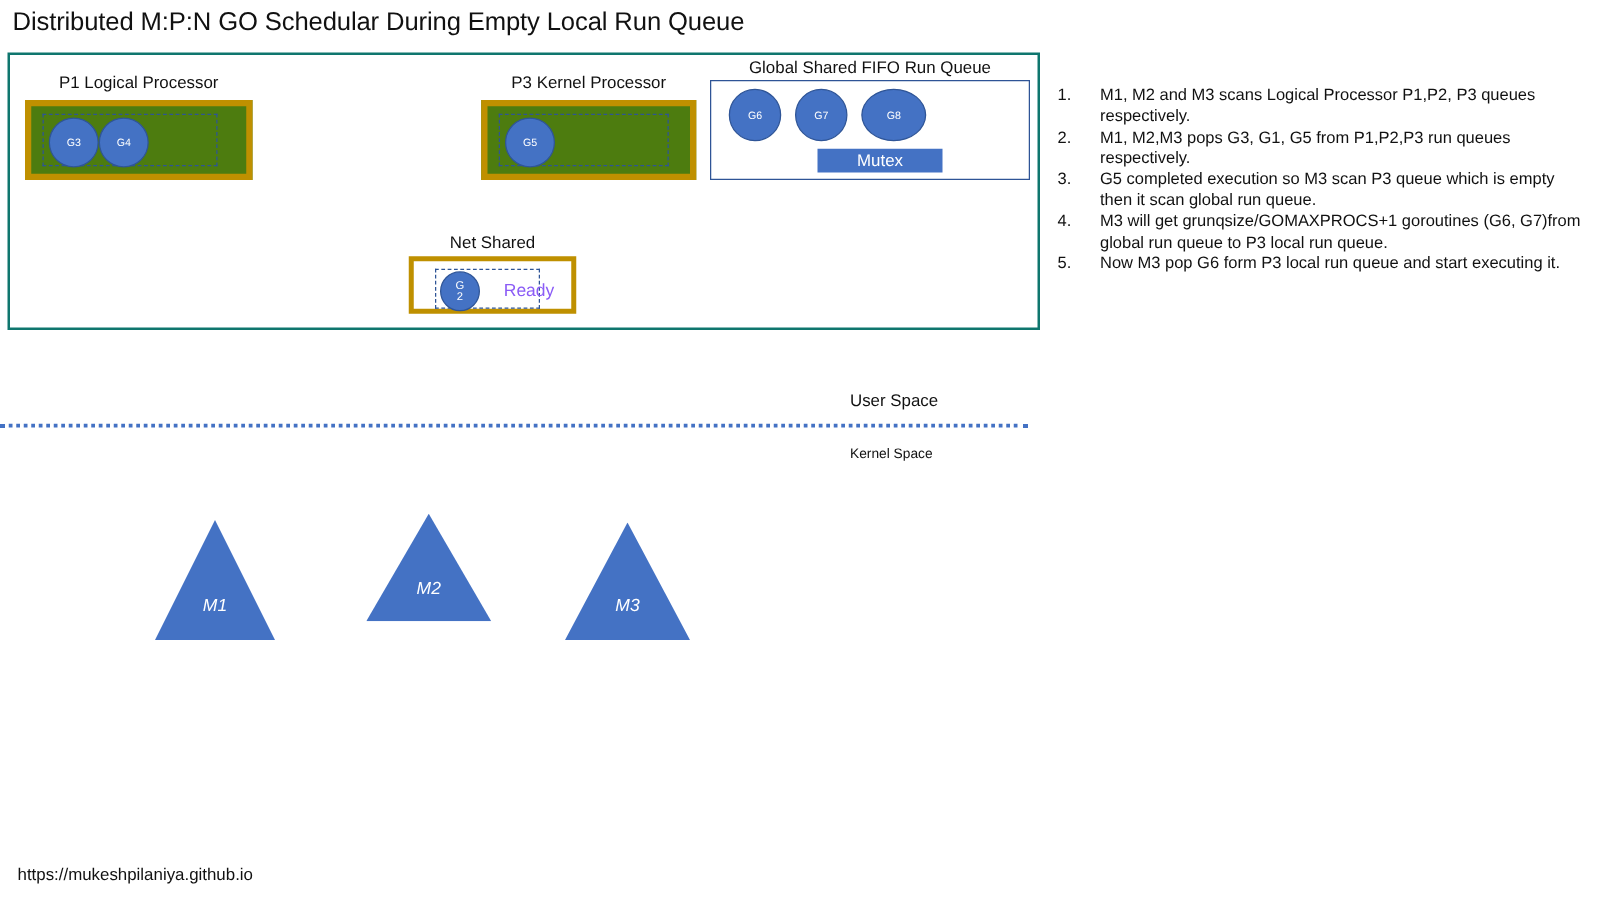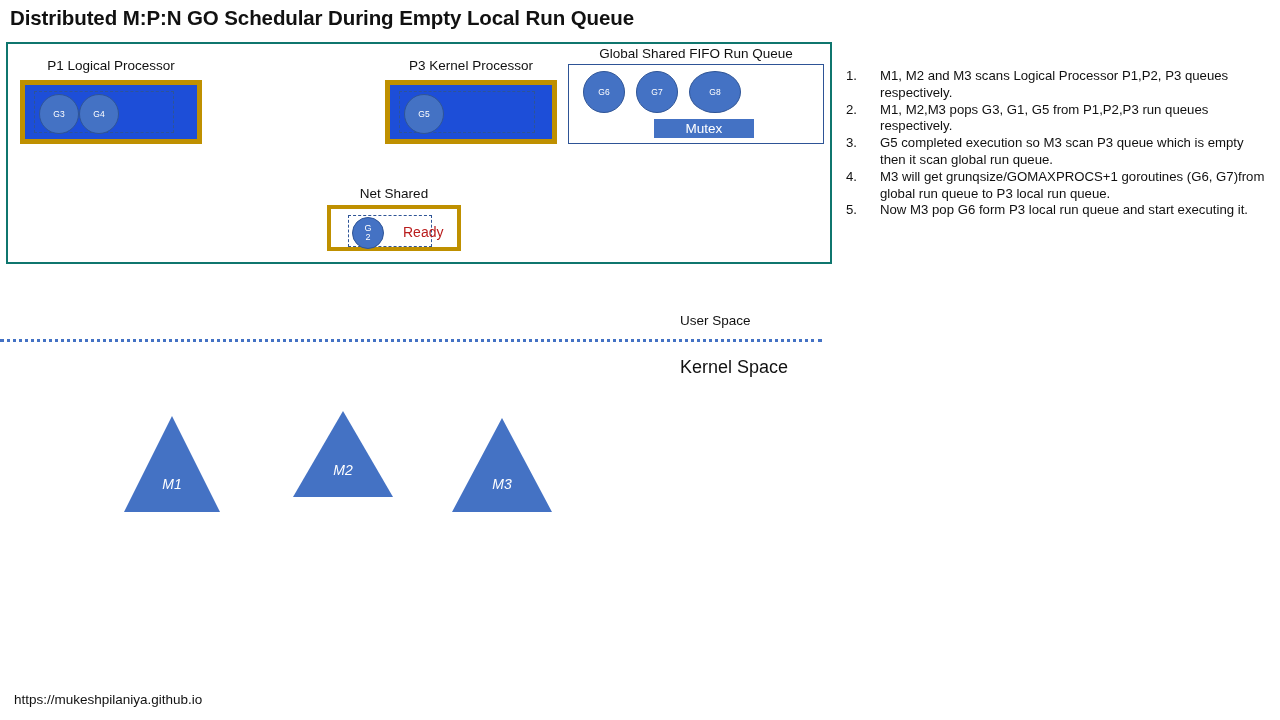--- a/index.html
+++ b/index.html
@@ -15,21 +15,21 @@
     font-family: "Liberation Sans", sans-serif;
     color: #000000;
   }
 
   
   #slide-title {
     position: absolute;
     left: 10px;
     top: 6px;
     font-size: 20.5px;
-    font-weight: 700;
+    font-weight: 400;
     letter-spacing: -0.1px;
     color: #111111;
     white-space: nowrap;
   }
 
   
   #user-space-container {
     position: absolute;
     left: 6px;
     top: 42px;
@@ -53,21 +53,21 @@
     font-size: 13.5px;
     color: #111111;
     white-space: nowrap;
   }
   .proc-box {
     position: absolute;
     top: 22px;
     left: 0;
     width: 100%;
     box-sizing: border-box;
-    background: #1d4ed8;
+    background: #4d7c0f;
   }
   .proc-box.thick { border: 5px solid #BF9000; }
   .proc-box.thin  { border: 3px solid #BF9000; }
 
   .runqueue {
     position: absolute;
     box-sizing: border-box;
     border: 1px dashed #2E5496;
     background: transparent;
   }
@@ -163,21 +163,21 @@
     width: 84px;
     height: 32px;
     box-sizing: border-box;
     border: 1px dashed #2E5496;
   }
   #net-poller-ready {
     position: absolute;
     left: 54px;
     top: 8px;
     font-size: 14px;
-    color: #b91c1c;
+    color: #8b5cf6;
     white-space: nowrap;
   }
 
   
   #instructions {
     position: absolute;
     left: 846px;
     top: 68px;
     width: 424px;
     font-size: 13.2px;
@@ -211,21 +211,21 @@
     left: 0px;
     top: 339px;
     width: 822px;
     height: 0px;
     border-top: 3px dotted #4472C4;
   }
   #kernel-space-label {
     position: absolute;
     left: 680px;
     top: 357px;
-    font-size: 18px;
+    font-size: 11px;
     color: #111111;
   }
 
   
   .machine {
     position: absolute;
     font-style: italic;
   }
   .machine svg {
     display: block;

